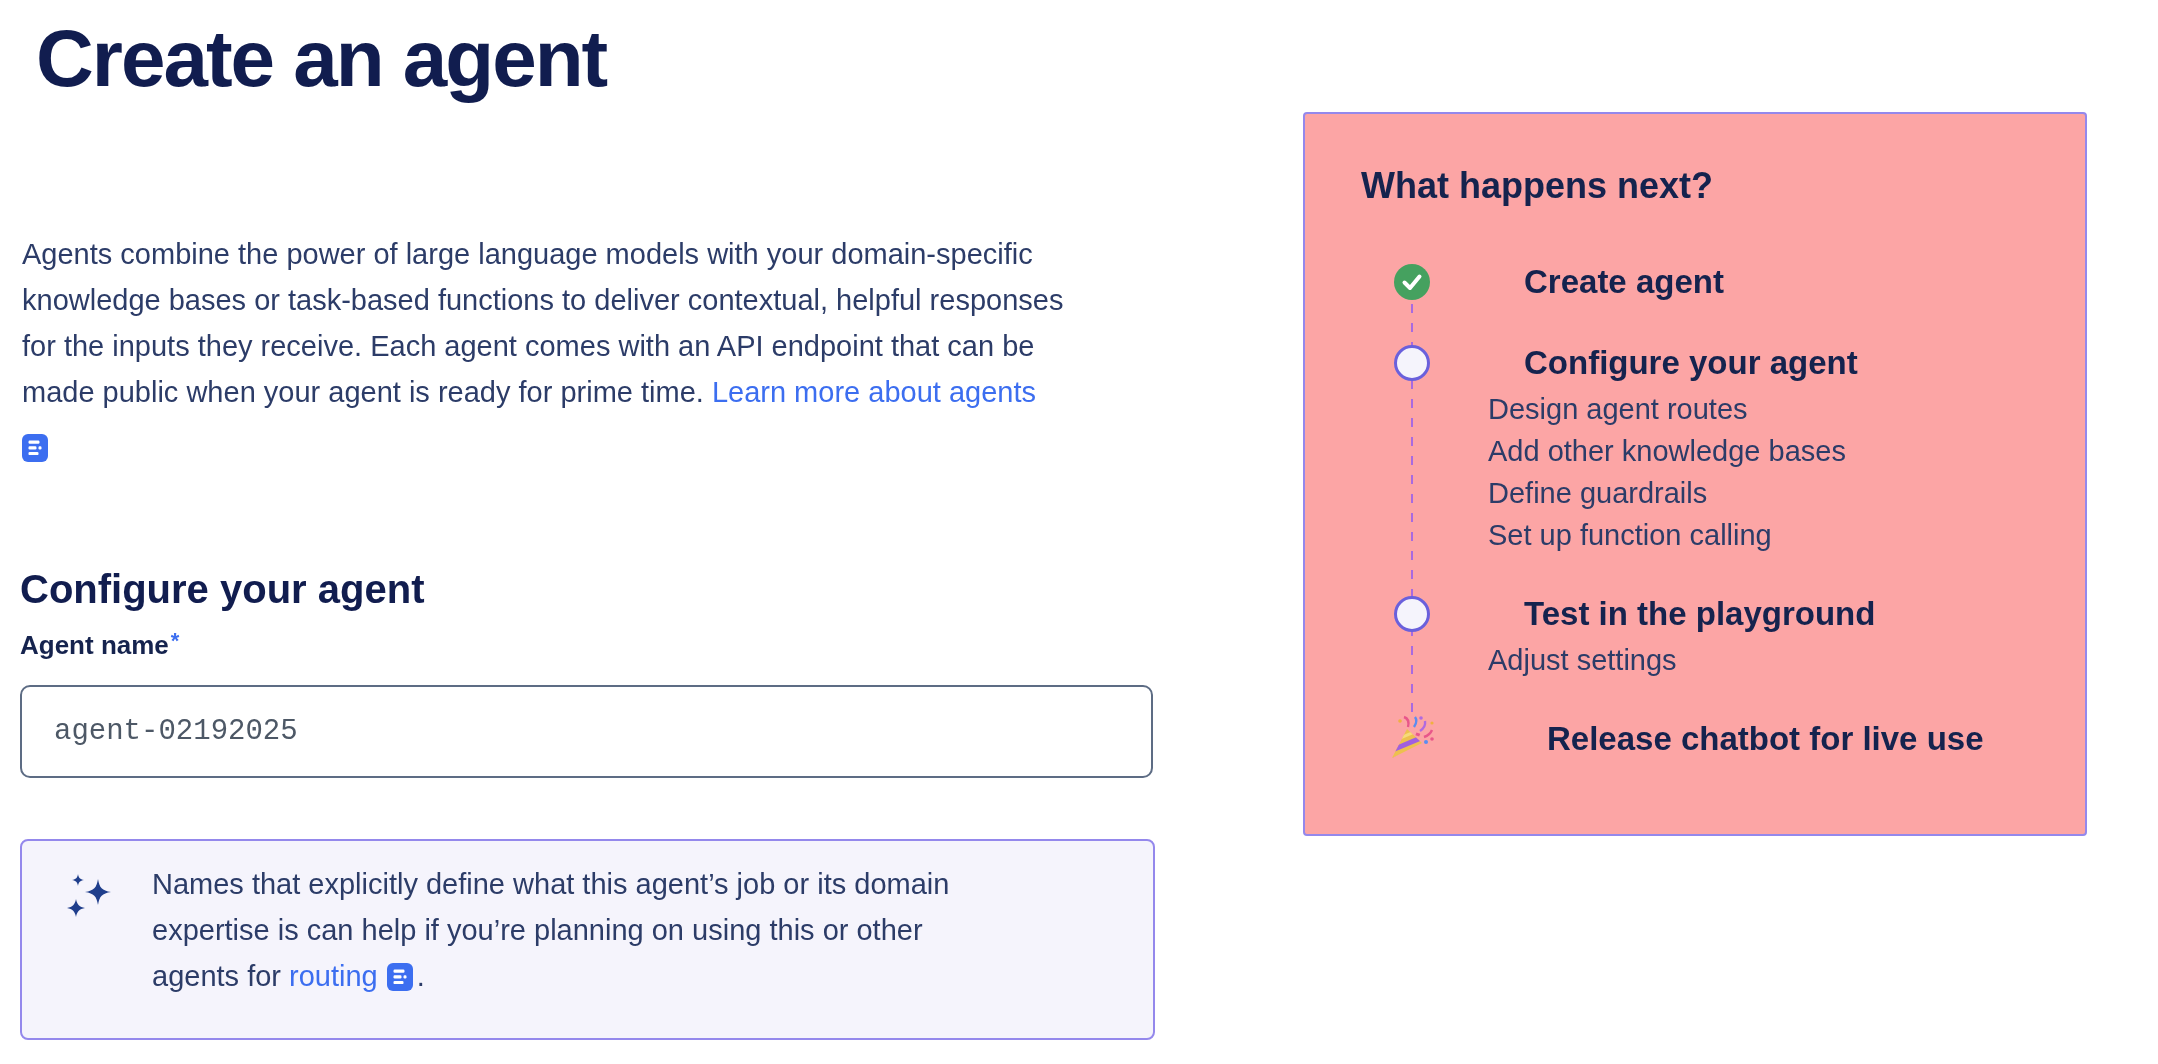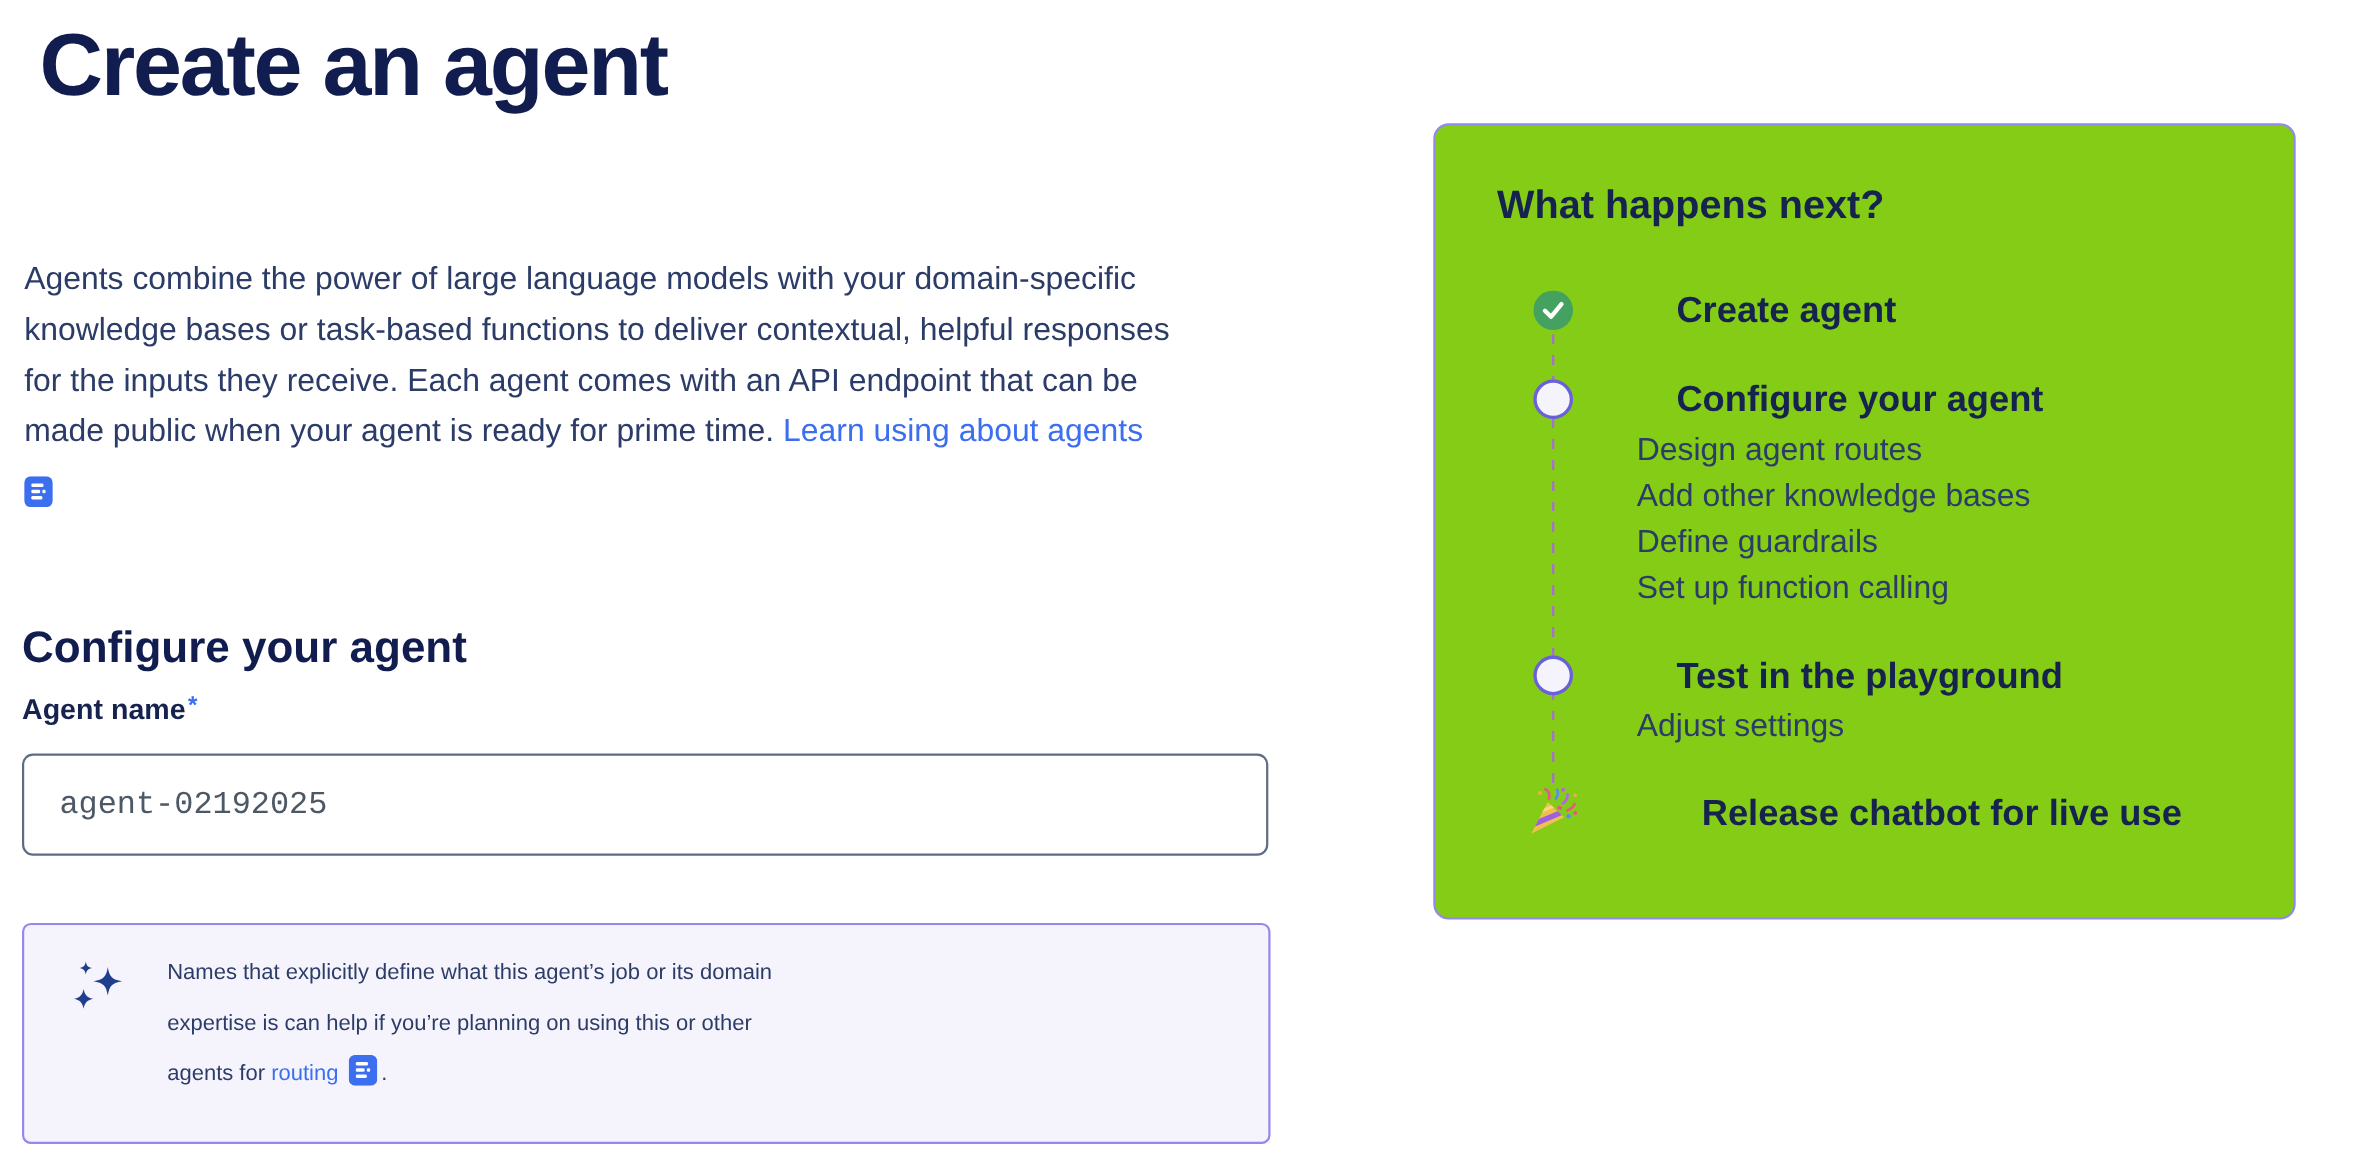--- a/index.html
+++ b/index.html
@@ -20,26 +20,26 @@
   .field-label{position:absolute;left:20px;top:625px;font-size:26px;line-height:32px;
                font-weight:700;color:#15234e;}
   .req{color:#3c6ef0;font-size:22px;vertical-align:6px;margin-left:2px;}
   .agent-input{position:absolute;left:20px;top:685px;width:1133px;height:93px;box-sizing:border-box;
                border:2px solid #5d6c84;border-radius:10px;padding:0 32px;background:#ffffff;
                font-family:Liberation Mono, monospace;font-size:29px;color:#4d5866;outline:none;}
 
   .hint-box{position:absolute;left:20px;top:839px;width:1135px;height:201px;box-sizing:border-box;
             background:#f5f4fc;border:2px solid #9488ec;border-radius:8px;}
   .sparkles{position:absolute;left:42px;top:30px;width:52px;height:52px;}
-  .hint-text{position:absolute;left:130px;top:20px;width:960px;font-size:20px;line-height:46px;
+  .hint-text{position:absolute;left:130px;top:20px;width:960px;font-size:29px;line-height:46px;
              color:#2c3c68;white-space:pre-line;}
 
   
   .panel{position:absolute;left:1303px;top:112px;width:784px;height:724px;box-sizing:border-box;
-         background:#84cc16;border:2px solid #9488ec;border-radius:14px;}
+         background:#fca5a5;border:2px solid #9488ec;border-radius:4px;}
   .panel-heading{position:absolute;left:56px;top:51px;margin:0;font-size:36px;line-height:42px;
                  font-weight:700;color:#15234e;}
   .dash-line{position:absolute;left:106px;top:190px;width:2px;height:412px;z-index:0;
              background:repeating-linear-gradient(to bottom,#a86ae0 0 9px,transparent 9px 19px);}
   .step-row{position:absolute;left:89px;display:flex;align-items:center;height:36px;gap:36px;}
   .step-row .marker{position:relative;z-index:1;width:36px;height:36px;flex:none;}
   .marker.circle{box-sizing:border-box;border:3px solid #6a60dc;border-radius:50%;background:#f5f4fc;}
   .step-title{margin-left:58px;font-size:33px;font-weight:700;color:#15234e;white-space:nowrap;}
   .row1{top:150px;} .row2{top:231px;} .row3{top:482px;}
   .row4{top:601px;left:83px;height:48px;}
@@ -51,21 +51,21 @@
 </head>
 <body>
 
 <div class="page">
 
   <h1 class="page-title">Create an agent</h1>
 
   <p class="intro"><span>Agents combine the power of large language models with your domain-specific
 knowledge bases or task-based functions to deliver contextual, helpful responses
 for the inputs they receive. Each agent comes with an API endpoint that can be
-made public when your agent is ready for prime time. </span><a class="link">Learn using about agents</a><span class="doc-line"><svg width="26" height="28" viewBox="0 0 26 28">
+made public when your agent is ready for prime time. </span><a class="link">Learn more about agents</a><span class="doc-line"><svg width="26" height="28" viewBox="0 0 26 28">
           <rect width="26" height="28" rx="6" fill="#3c6ef0"></rect>
           <rect x="6.5" y="6.5" width="11" height="3.2" rx="1.2" fill="#ffffff"></rect>
           <rect x="6.5" y="12.2" width="8" height="3.2" rx="1.2" fill="#ffffff"></rect>
           <rect x="16.5" y="12.2" width="3" height="3.2" rx="1.2" fill="#ffffff"></rect>
           <rect x="6.5" y="17.9" width="10" height="3.2" rx="1.2" fill="#ffffff"></rect>
         </svg></span></p>
 
   <h2 class="configure-heading">Configure your agent</h2>
 
   <div class="field-label"><span>Agent name</span><span class="req">*</span></div>

